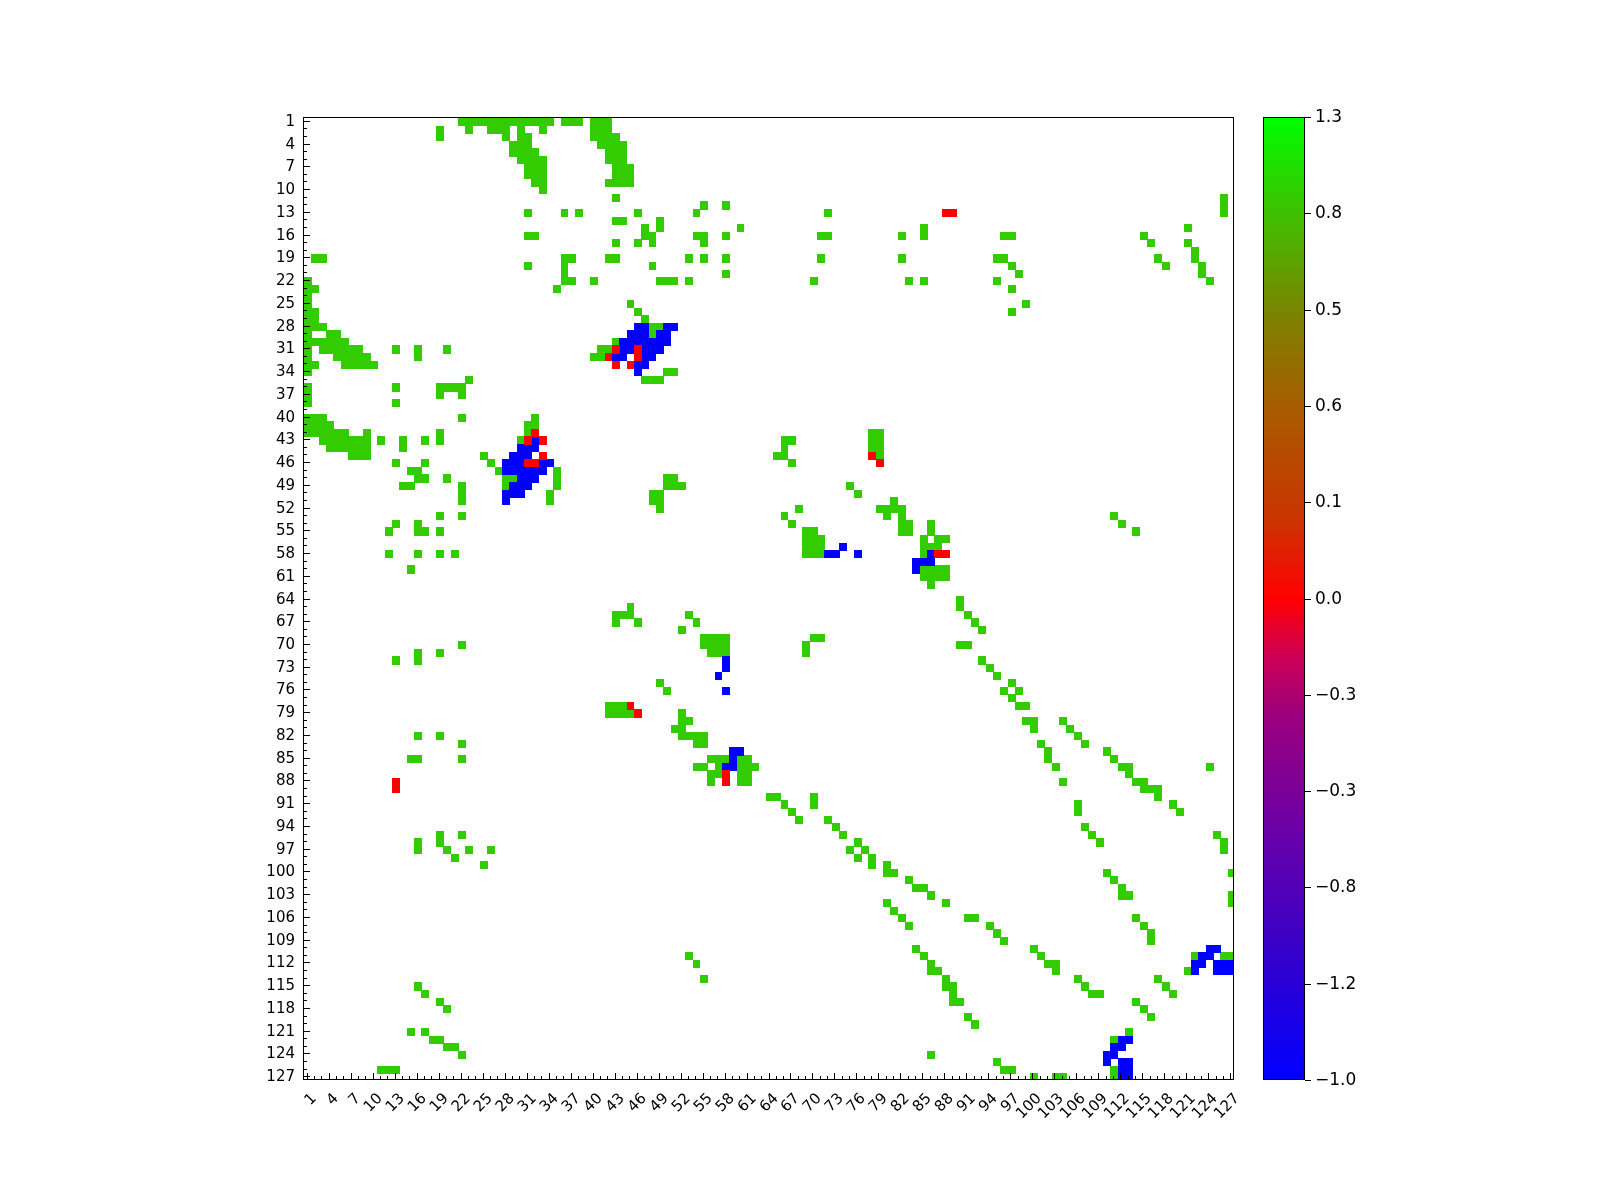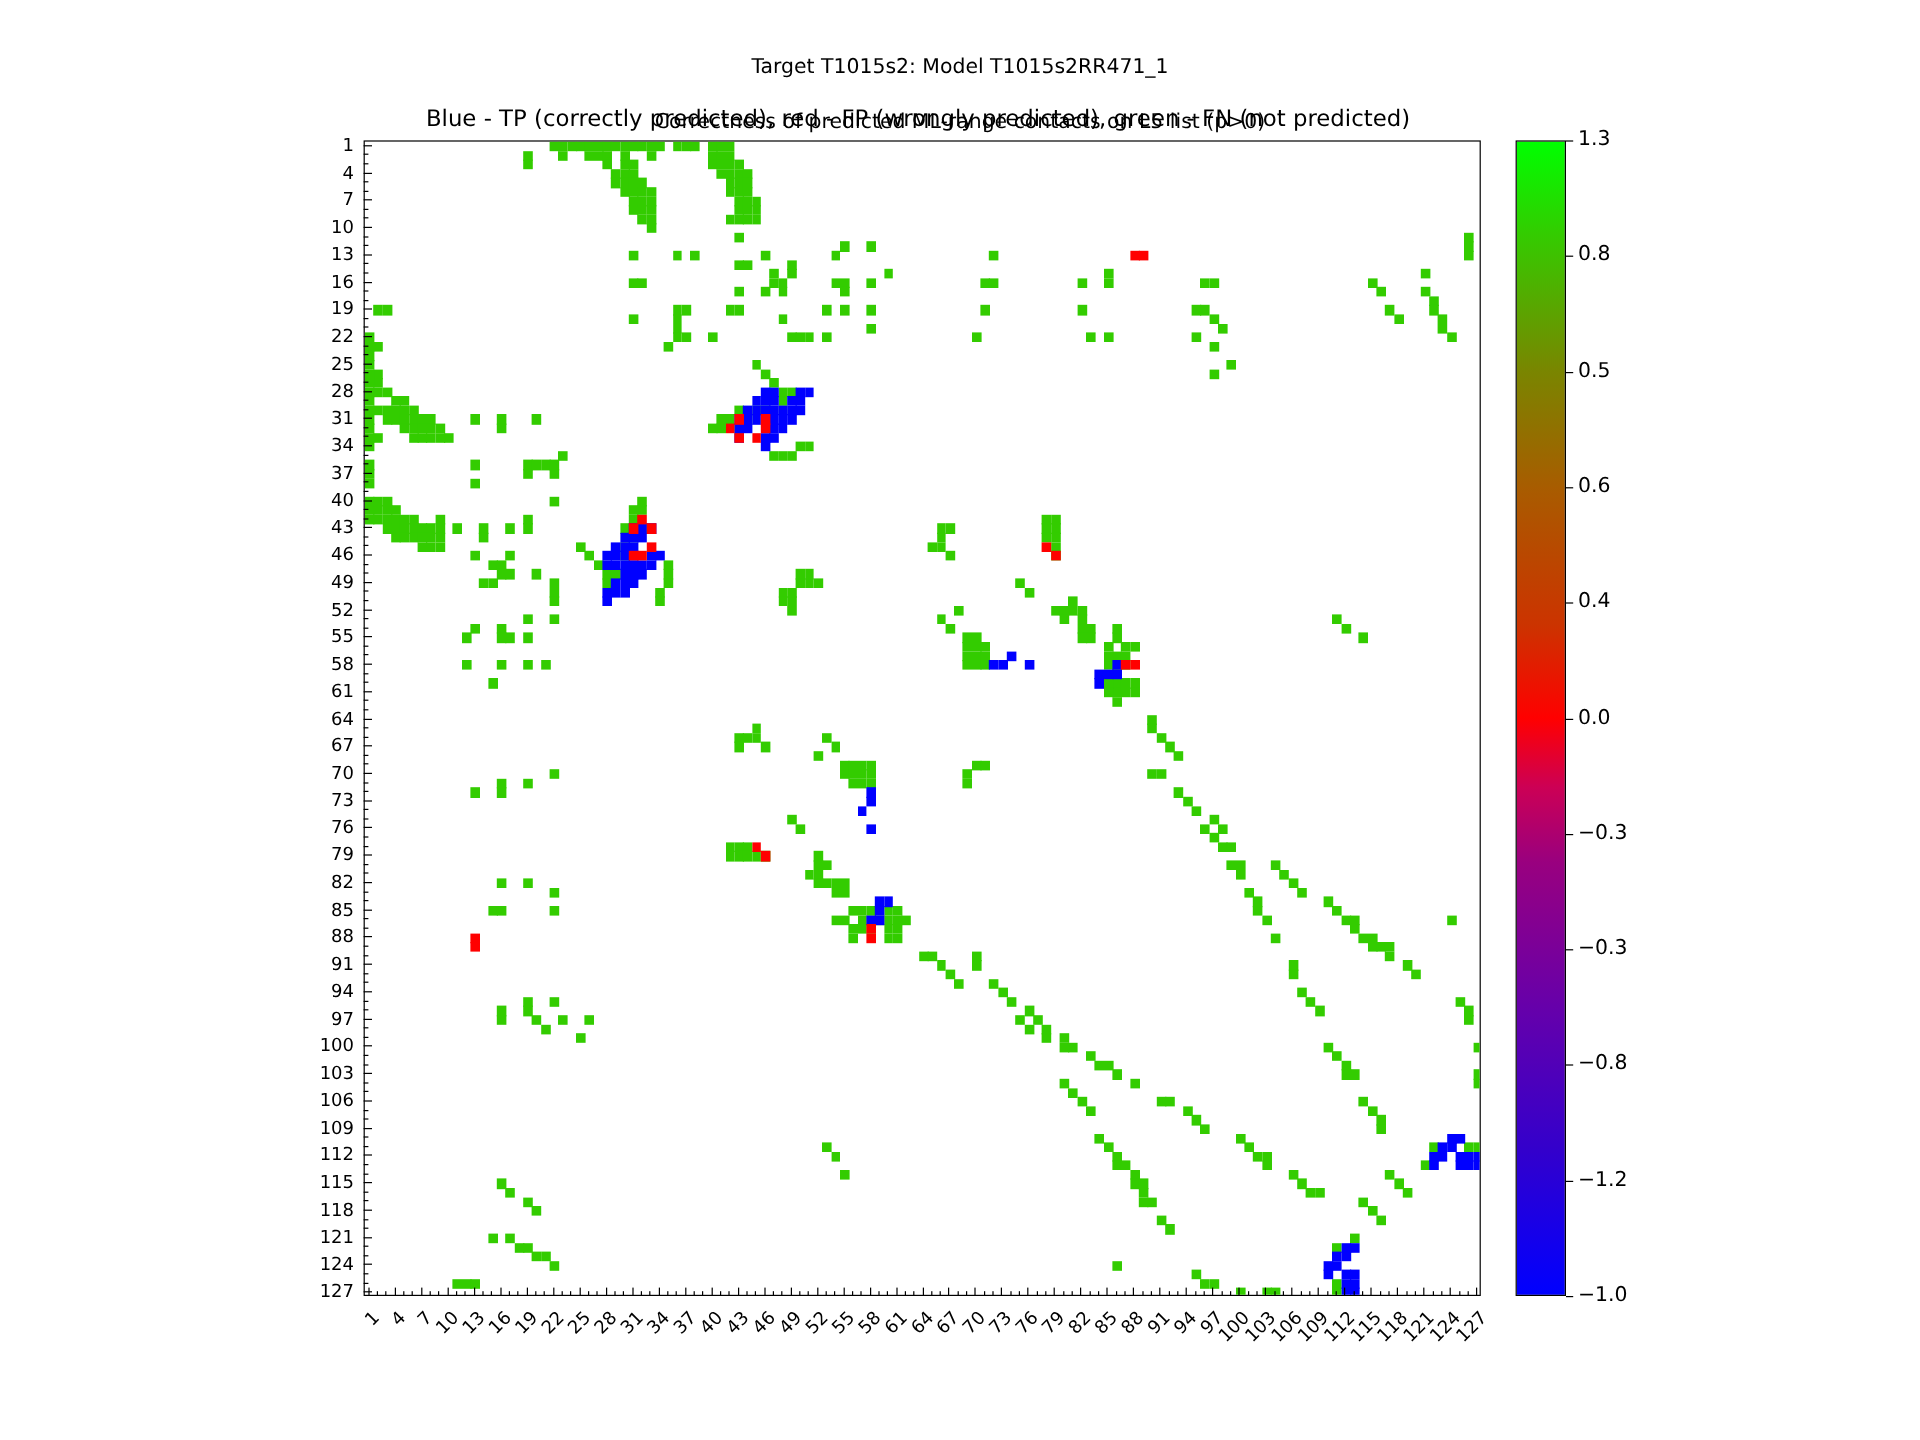--- a/index.html
+++ b/index.html
@@ -98,26 +98,21 @@
     font-size: 17px;
     color: #000;
     white-space: nowrap;
   }
 </style>
 </head>
 <body>
 
 <div id="root">
 
-  <div class="suptitle">
-    <span>Target T1015s2: Model T1015s2RR471_1</span><br>
-    <span>Correctness of predicted ML-range contacts on L5 list (p&gt;0)</span>
-  </div>
 
-  <div class="axtitle">Blue - TP (correctly predicted), red - FP (wrongly predicted), green - FN (not predicted)</div>
 
   <div id="plot-area">
     <div id="cells">
         <div class="cell" style="left: 212.59px; top: 0px; width: 7.93px; height: 8.18px; background: rgb(51, 204, 0);"></div>
         <div class="cell" style="left: 0px; top: 219.9px; width: 7.93px; height: 8.18px; background: rgb(51, 204, 0);"></div>
         <div class="cell" style="left: 219.92px; top: 0px; width: 7.93px; height: 8.18px; background: rgb(51, 204, 0);"></div>
         <div class="cell" style="left: 0px; top: 227.48px; width: 7.93px; height: 8.18px; background: rgb(51, 204, 0);"></div>
         <div class="cell" style="left: 227.25px; top: 0px; width: 7.93px; height: 8.18px; background: rgb(51, 204, 0);"></div>
         <div class="cell" style="left: 0px; top: 235.06px; width: 7.93px; height: 8.18px; background: rgb(51, 204, 0);"></div>
         <div class="cell" style="left: 234.58px; top: 0px; width: 7.93px; height: 8.18px; background: rgb(51, 204, 0);"></div>
@@ -1232,21 +1227,21 @@
     <div id="colorbar"></div>
   <div class="cbtick" style="top: 0px;"></div>
       <div class="cblabel" style="top: -11px;">1.3</div>
       <div class="cbtick" style="top: 96.3px;"></div>
       <div class="cblabel" style="top: 85.3px;">0.8</div>
       <div class="cbtick" style="top: 192.6px;"></div>
       <div class="cblabel" style="top: 181.6px;">0.5</div>
       <div class="cbtick" style="top: 288.9px;"></div>
       <div class="cblabel" style="top: 277.9px;">0.6</div>
       <div class="cbtick" style="top: 385.2px;"></div>
-      <div class="cblabel" style="top: 374.2px;">0.4</div>
+      <div class="cblabel" style="top: 374.2px;">0.1</div>
       <div class="cbtick" style="top: 481.5px;"></div>
       <div class="cblabel" style="top: 470.5px;">0.0</div>
       <div class="cbtick" style="top: 577.8px;"></div>
       <div class="cblabel" style="top: 566.8px;">−0.3</div>
       <div class="cbtick" style="top: 674.1px;"></div>
       <div class="cblabel" style="top: 663.1px;">−0.3</div>
       <div class="cbtick" style="top: 770.4px;"></div>
       <div class="cblabel" style="top: 759.4px;">−0.8</div>
       <div class="cbtick" style="top: 866.7px;"></div>
       <div class="cblabel" style="top: 855.7px;">−1.2</div>

